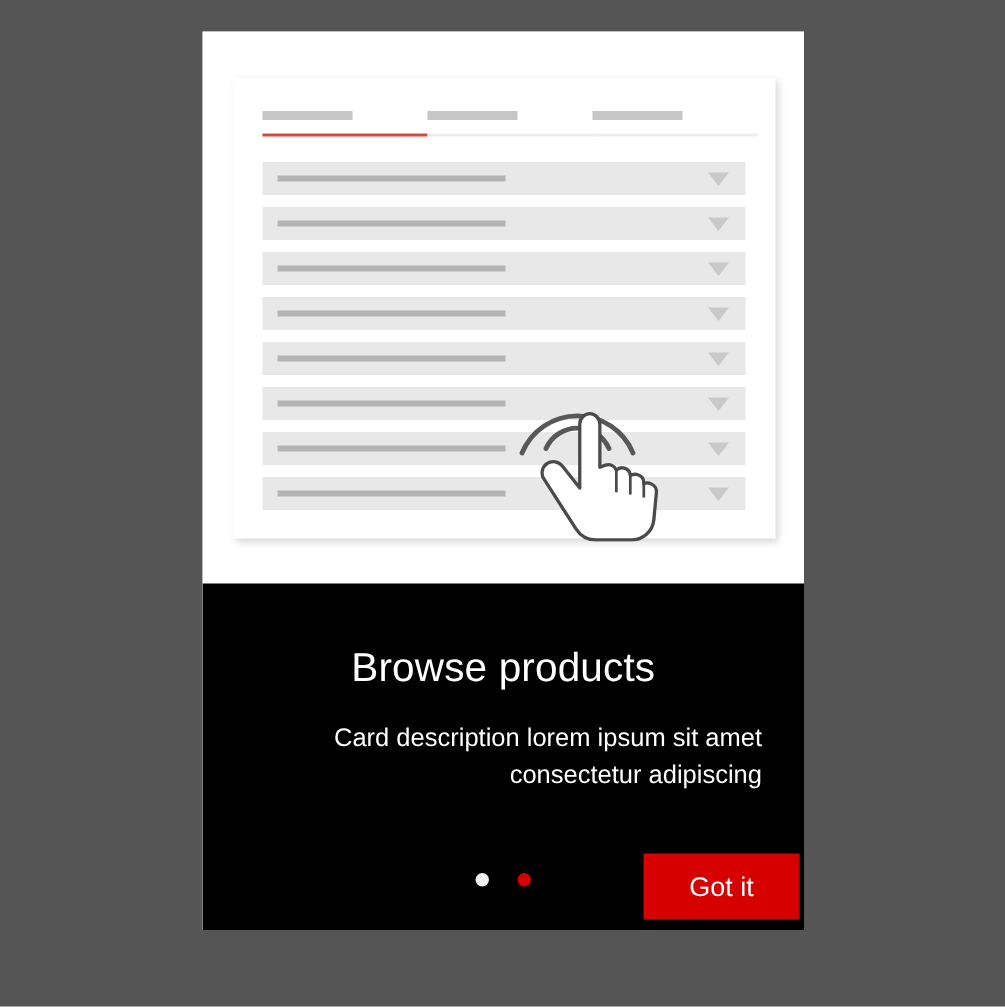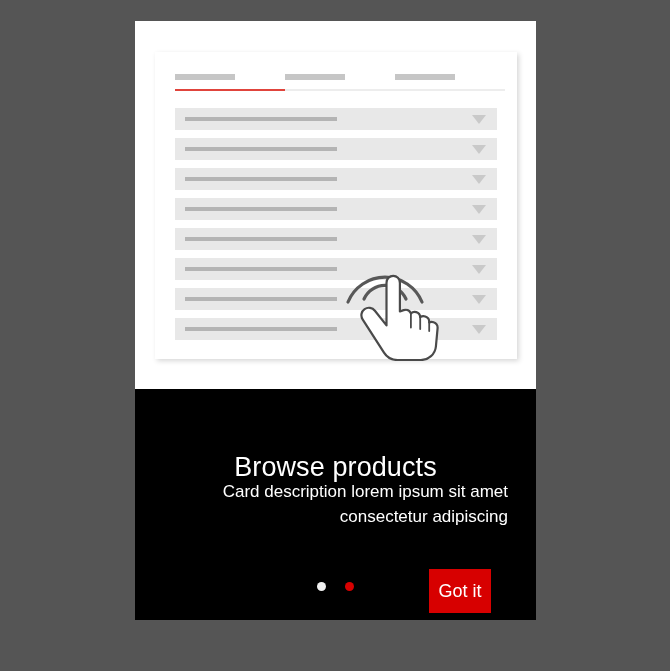--- a/index.html
+++ b/index.html
@@ -139,21 +139,20 @@
     position: absolute;
     left: 0;
     top: 40px;
     width: 401px;
     text-align: center;
     color: #ffffff;
     font-size: 27px;
     font-weight: 300;
     line-height: 32px;
     letter-spacing: 0.1px;
-    margin-top: 22px;
   }
   #card-description {
     position: absolute;
     left: 28px;
     top: 90px;
     width: 345px;
     text-align: right;
     color: #ffffff;
     font-size: 17px;
     font-weight: 400;
@@ -182,21 +181,21 @@
     height: 9px;
     border-radius: 50%;
   }
   .pager-dot.dot-0 { left: 0px;  background: #f0f0f0; }
   .pager-dot.dot-1 { left: 28px; background: #d70000; }
 
   #got-it-button {
     position: absolute;
     left: 294px;
     top: 7px;
-    width: 62px;
+    width: 104px;
     height: 44px;
     background: #d70000;
     border: none;
     color: #ffffff;
     font-family: "Liberation Sans", sans-serif;
     font-size: 18px;
     font-weight: 400;
     line-height: 44px;
     text-align: center;
     padding: 0;

